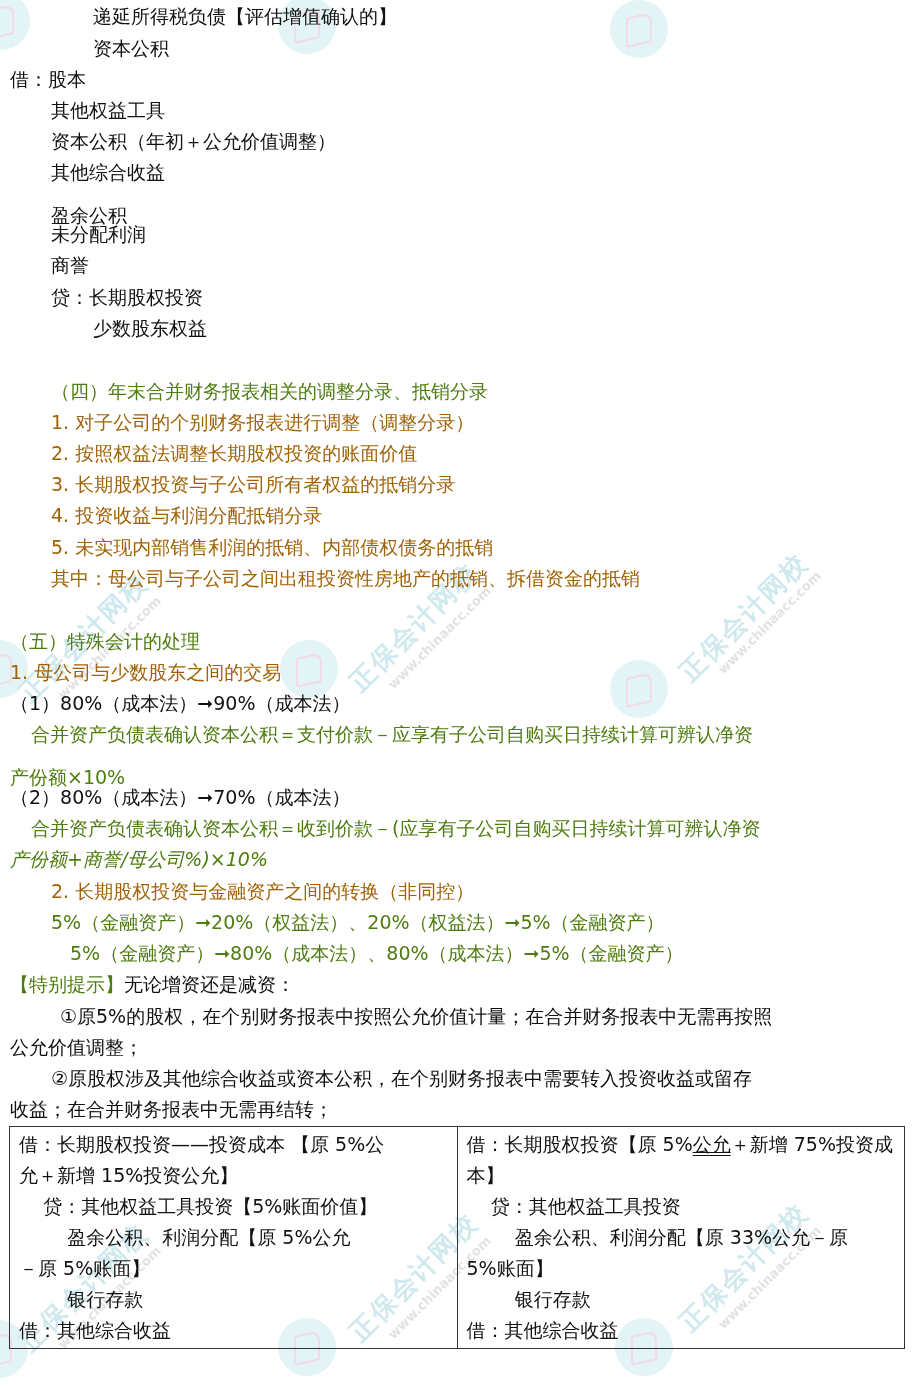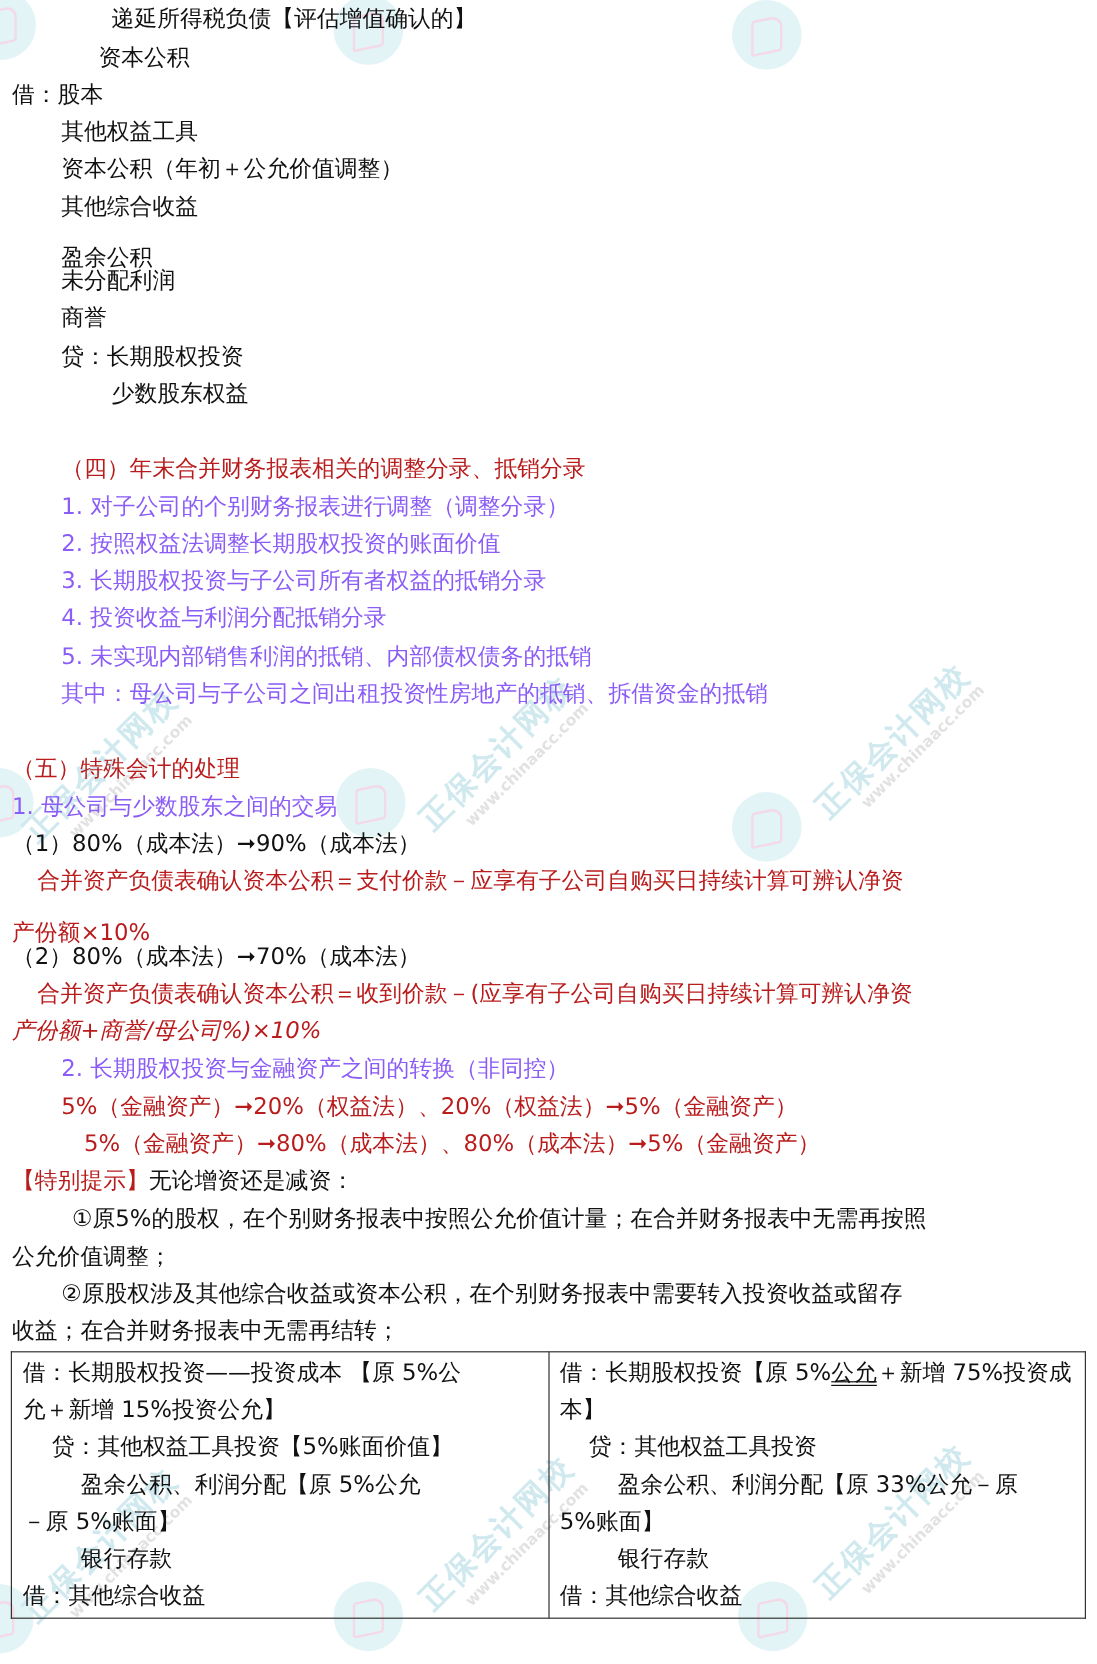--- a/index.html
+++ b/index.html
@@ -22,22 +22,22 @@
       color: #cfe9ee; font-size: 26px; font-weight: bold;
       transform: rotate(-45deg); white-space: nowrap; letter-spacing: 2px;
     }
     .wm-url {
       color: #e2e2e2; font-size: 13px; font-weight: bold;
       transform: rotate(-45deg); white-space: nowrap;
     }
     .line {
       position: absolute; white-space: nowrap; line-height: 24px; z-index: 1;
     }
-    .red { color: #b91c1c; }
-    .blue { color: #8b5cf6; }
+    .red { color: #4d7c0f; }
+    .blue { color: #a16207; }
     .black { color: #111111; }
     table.cmp {
       position: absolute; left: 9px; top: 1126px; width: 896px;
       border-collapse: collapse; z-index: 1; font-size: 19px;
     }
     table.cmp td {
       border: 1.5px solid #333; vertical-align: top; padding: 2px 9px;
       width: 50%; line-height: 31px;
     }
     table.cmp td.h { color: #ff0000; line-height: 27px; padding-top: 1px; padding-bottom: 1px; }
@@ -64,21 +64,21 @@
 <div class="wm wm-text" style="left:330px;top:1260px;">正保会计网校</div>
 <div class="wm wm-text" style="left:660px;top:1250px;">正保会计网校</div>
 <div class="wm wm-url" style="left:40px;top:640px;">www.chinaacc.com</div>
 <div class="wm wm-url" style="left:370px;top:630px;">www.chinaacc.com</div>
 <div class="wm wm-url" style="left:700px;top:615px;">www.chinaacc.com</div>
 <div class="wm wm-url" style="left:40px;top:1290px;">www.chinaacc.com</div>
 <div class="wm wm-url" style="left:370px;top:1280px;">www.chinaacc.com</div>
 <div class="wm wm-url" style="left:700px;top:1270px;">www.chinaacc.com</div>
 
 <div class="line black" style="left:93px;top:4px;">递延所得税负债【评估增值确认的】</div>
-<div class="line black" style="left:82px;top:36px;text-align:right;">资本公积</div>
+<div class="line black" style="left:93px;top:36px;text-align:right;">资本公积</div>
 <div class="line black" style="left:10px;top:67px;">借：股本</div>
 <div class="line black" style="left:51px;top:98px;">其他权益工具</div>
 <div class="line black" style="left:51px;top:129px;">资本公积（年初＋公允价值调整）</div>
 <div class="line black" style="left:51px;top:160px;">其他综合收益</div>
 <div class="line black" style="left:51px;top:191px;margin-top:12px;">盈余公积</div>
 <div class="line black" style="left:51px;top:222px;">未分配利润</div>
 <div class="line black" style="left:51px;top:253px;">商誉</div>
 <div class="line black" style="left:51px;top:285px;">贷：长期股权投资</div>
 <div class="line black" style="left:93px;top:316px;">少数股东权益</div>
 

